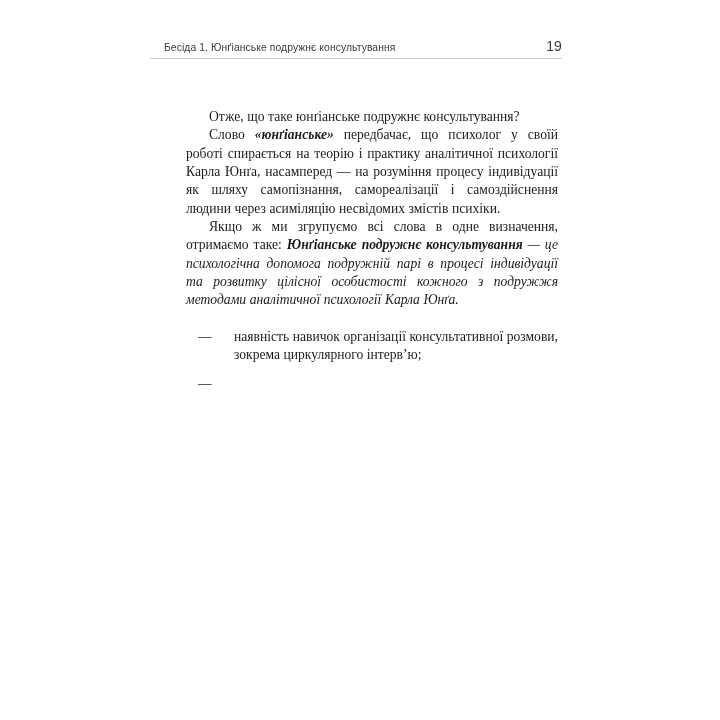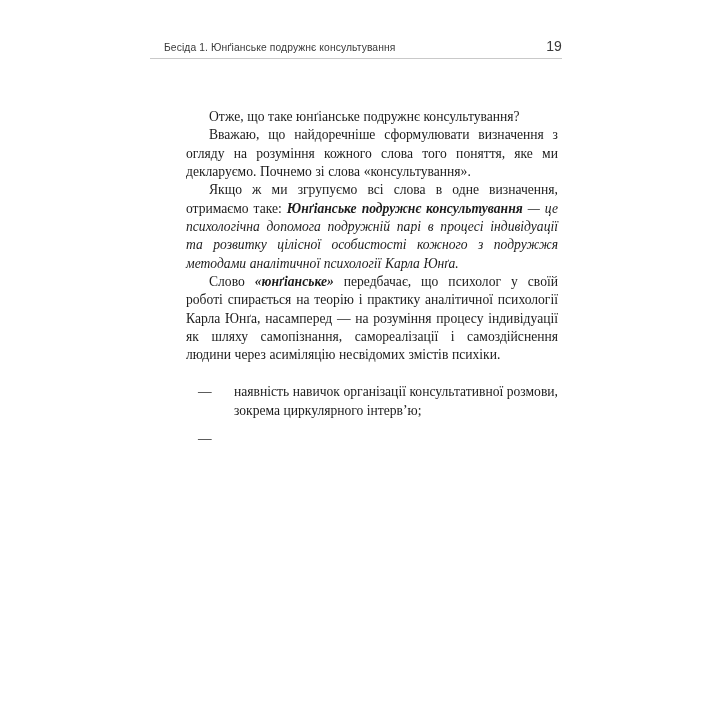--- a/index.html
+++ b/index.html
@@ -123,32 +123,29 @@
     <span class="rh-title">Бесіда 1. Юнґіанське подружнє консультування</span>
     <span class="rh-folio">19</span>
   </div>
 
   <div class="text-column">
 
     <p class="para">
       <span>Отже, що таке юнґіанське подружнє консультування?</span>
     </p>
 
-    <p class="para">
-      <span>Вважаю, що найдоречніше сформулювати визначення з огляду на розуміння кожного слова того поняття, яке ми декларуємо. Почнемо зі слова «консультування».</span>
-    </p>
 
 
 
     <p class="para">
-      <span>Якщо ж ми згрупуємо всі слова в одне визначення, отримаємо таке: </span><span class="term-bi">Юнґіанське подружнє консультування</span><span class="italic-run"> — це психологічна допомога подружній парі в процесі індивідуації та розвитку цілісної особистості кожного з подружжя методами аналітичної психології Карла Юнґа.</span>
+      <span>Слово </span><span class="term-bi">«юнґіанське»</span><span> передбачає, що психолог у своїй роботі спирається на теорію і практику аналітичної психології Карла Юнґа, насамперед — на розуміння процесу індивідуації як шляху самопізнання, самореалізації і самоздійснення людини через асиміляцію несвідомих змістів психіки.</span>
     </p>
 
     <p class="para">
-      <span>Слово </span><span class="term-bi">«юнґіанське»</span><span> передбачає, що психолог у своїй роботі спирається на теорію і практику аналітичної психології Карла Юнґа, насамперед — на розуміння процесу індивідуації як шляху самопізнання, самореалізації і самоздійснення людини через асиміляцію несвідомих змістів психіки.</span>
+      <span>Якщо ж ми згрупуємо всі слова в одне визначення, отримаємо таке: </span><span class="term-bi">Юнґіанське подружнє консультування</span><span class="italic-run"> — це психологічна допомога подружній парі в процесі індивідуації та розвитку цілісної особистості кожного з подружжя методами аналітичної психології Карла Юнґа.</span>
     </p>
 
 
     <ul class="dash-list">
       <li>
         <span class="dash-marker">—</span>
         <span class="li-text">наявність навичок організації консультативної розмови, зокрема циркулярного інтерв’ю;</span>
       </li>
       <li>
         <span class="dash-marker">—</span>

